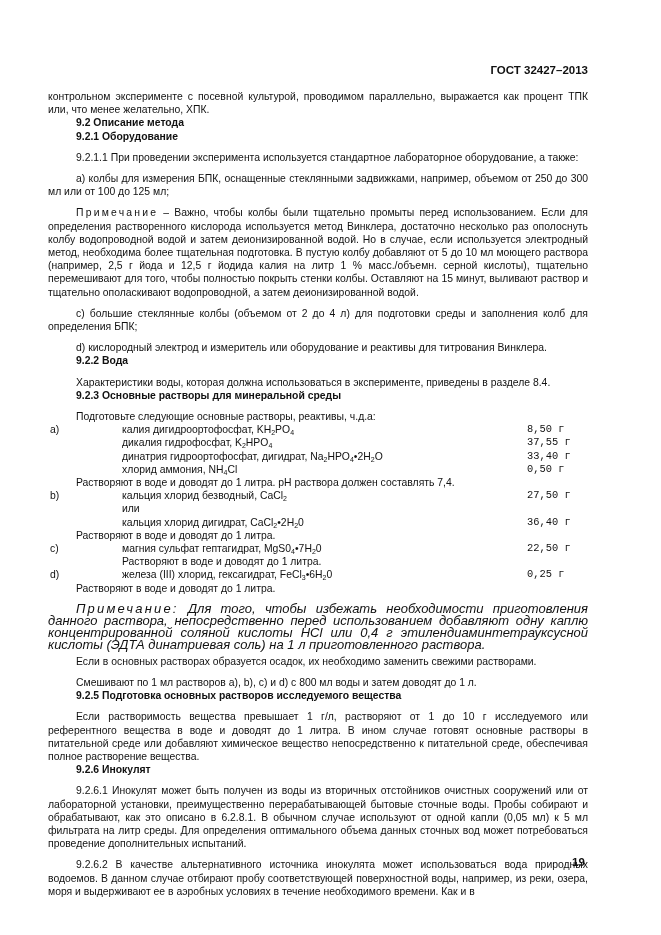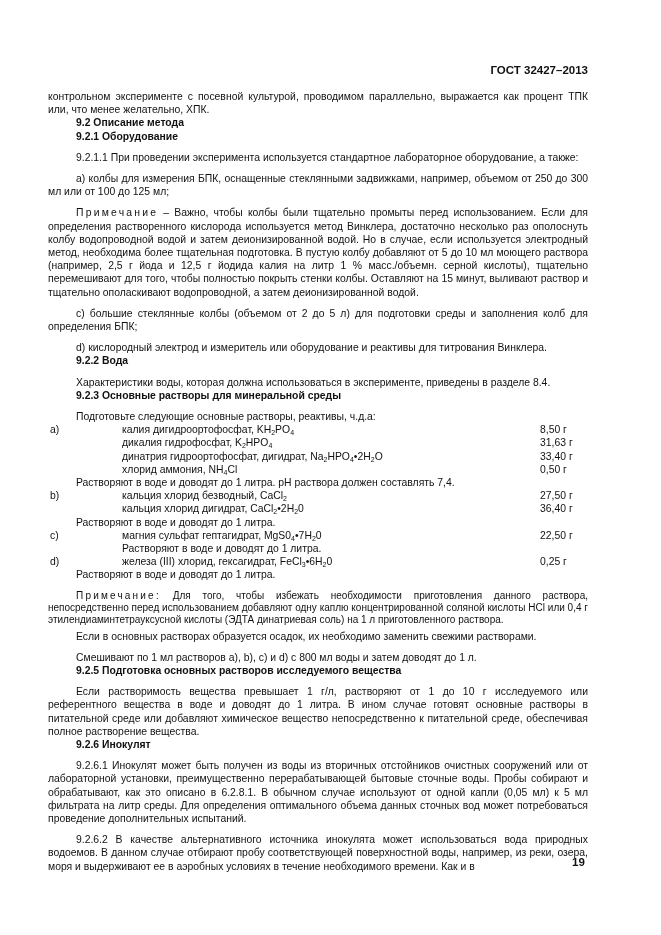--- a/index.html
+++ b/index.html
@@ -4,73 +4,76 @@
 <style>
   html, body { margin:0; padding:0; background:#ffffff; }
   body { width:661px; height:935px; position:relative; overflow:hidden;
          font-family:"Liberation Sans", sans-serif; color:#111; }
   .page { position:absolute; left:48px; top:0; width:540px; font-size:10.4px; line-height:13.2px; }
   .hdr { position:absolute; right:73px; top:64px; font-weight:bold; font-size:11.5px;text-align:right; }
   .p { text-align:justify; margin:0; }
   .ind { text-indent:28px;margin-top:8px; }
   .h { font-weight:bold; margin:0; padding-left:28px; }
   .note-label { letter-spacing:2.2px; }
-  .small { font-size:10px; line-height:12px; }
+  .small { font-size:13px; line-height:12px;font-style:italic; }
   .row { position:relative; height:13.2px; white-space:nowrap; }
   .row .lbl { position:absolute; left:2px; }
   .row .sub { position:absolute; left:74px; }
-  .row .amt { position:absolute; left:492px; }
+  .row .amt { position:absolute; left:479px;font-family:Liberation Mono, monospace; }
   .row .sub2 { position:absolute; left:28px; }
   sub { font-size:7px; vertical-align:-2px; line-height:0; }
   .pn { position:absolute; left:572px; top:856px; font-weight:bold; font-size:11.5px; }
 </style>
 </head>
 <body>
 
 <div class="hdr">ГОСТ 32427–2013</div>
 
 <div class="page" style="top:90px;">
   <p class="p">контрольном эксперименте с посевной культурой, проводимом параллельно, выражается как процент ТПК или, что менее желательно, ХПК.</p>
   <p class="h">9.2 Описание метода</p>
   <p class="h">9.2.1 Оборудование</p>
   <p class="p ind">9.2.1.1 При проведении эксперимента используется стандартное лабораторное оборудование, а также:</p>
   <p class="p ind">а) колбы для измерения БПК, оснащенные стеклянными задвижками, например, объемом от 250 до 300 мл или от 100 до 125 мл;</p>
   <p class="p ind"><span class="note-label">Примечание</span><span> – Важно, чтобы колбы были тщательно промыты перед использованием. Если для определения растворенного кислорода используется метод Винклера, достаточно несколько раз ополоснуть колбу водопроводной водой и затем деионизированной водой. Но в случае, если используется электродный метод, необходима более тщательная подготовка. В пустую колбу добавляют от 5 до 10 мл моющего раствора  (например, 2,5 г йода и 12,5 г йодида калия на литр  1 % масс./объемн. серной кислоты), тщательно перемешивают для того, чтобы полностью покрыть стенки колбы. Оставляют на 15 минут, выливают раствор и тщательно ополаскивают водопроводной, а затем деионизированной водой.</span></p>
-  <p class="p ind">с) большие стеклянные колбы (объемом от 2 до 5 л) для подготовки среды и заполнения колб для определения БПК;</p>
+  <p class="p ind">с) большие стеклянные колбы (объемом от 2 до 4 л) для подготовки среды и заполнения колб для определения БПК;</p>
   <p class="p ind">d) кислородный электрод и измеритель или оборудование и реактивы для титрования Винклера.</p>
   <p class="h">9.2.2 Вода</p>
   <p class="p ind">Характеристики воды, которая должна использоваться в эксперименте, приведены в разделе 8.4.</p>
   <p class="h">9.2.3 Основные растворы для минеральной среды</p>
   <p class="p ind">Подготовьте следующие основные растворы, реактивы, ч.д.а:</p>
 
   <div class="row">
     <span class="lbl">а)</span>
     <span class="sub"><span>калия дигидроортофосфат, KH</span><sub>2</sub>PO<sub>4</sub></span>
     <span class="amt">8,50 г</span>
   </div>
   <div class="row">
     <span class="sub"><span>дикалия гидрофосфат, K</span><sub>2</sub>HPO<sub>4</sub></span>
-    <span class="amt">31,63 г</span>
+    <span class="amt">37,55 г</span>
   </div>
   <div class="row">
     <span class="sub"><span>динатрия гидроортофосфат, дигидрат, Na</span><sub>2</sub>HPO<sub>4</sub>•2H<sub>2</sub>O</span>
     <span class="amt">33,40 г</span>
   </div>
   <div class="row">
     <span class="sub"><span>хлорид аммония, NH</span><sub>4</sub>Cl</span>
     <span class="amt">0,50 г</span>
   </div>
   <div class="row">
     <span class="sub2">Растворяют в воде и доводят до 1 литра. pH раствора должен составлять 7,4.</span>
   </div>
 
   <div class="row">
     <span class="lbl">b)</span>
     <span class="sub"><span>кальция хлорид безводный, CaCl</span><sub>2</sub></span>
     <span class="amt">27,50 г</span>
+  </div>
+  <div class="row">
+    <span class="sub">или</span>
   </div>
   <div class="row">
     <span class="sub"><span>кальция хлорид дигидрат, CaCl</span><sub>2</sub>•2H<sub>2</sub>0</span>
     <span class="amt">36,40 г</span>
   </div>
   <div class="row">
     <span class="sub2">Растворяют в воде и доводят до 1 литра.</span>
   </div>
 
   <div class="row">

